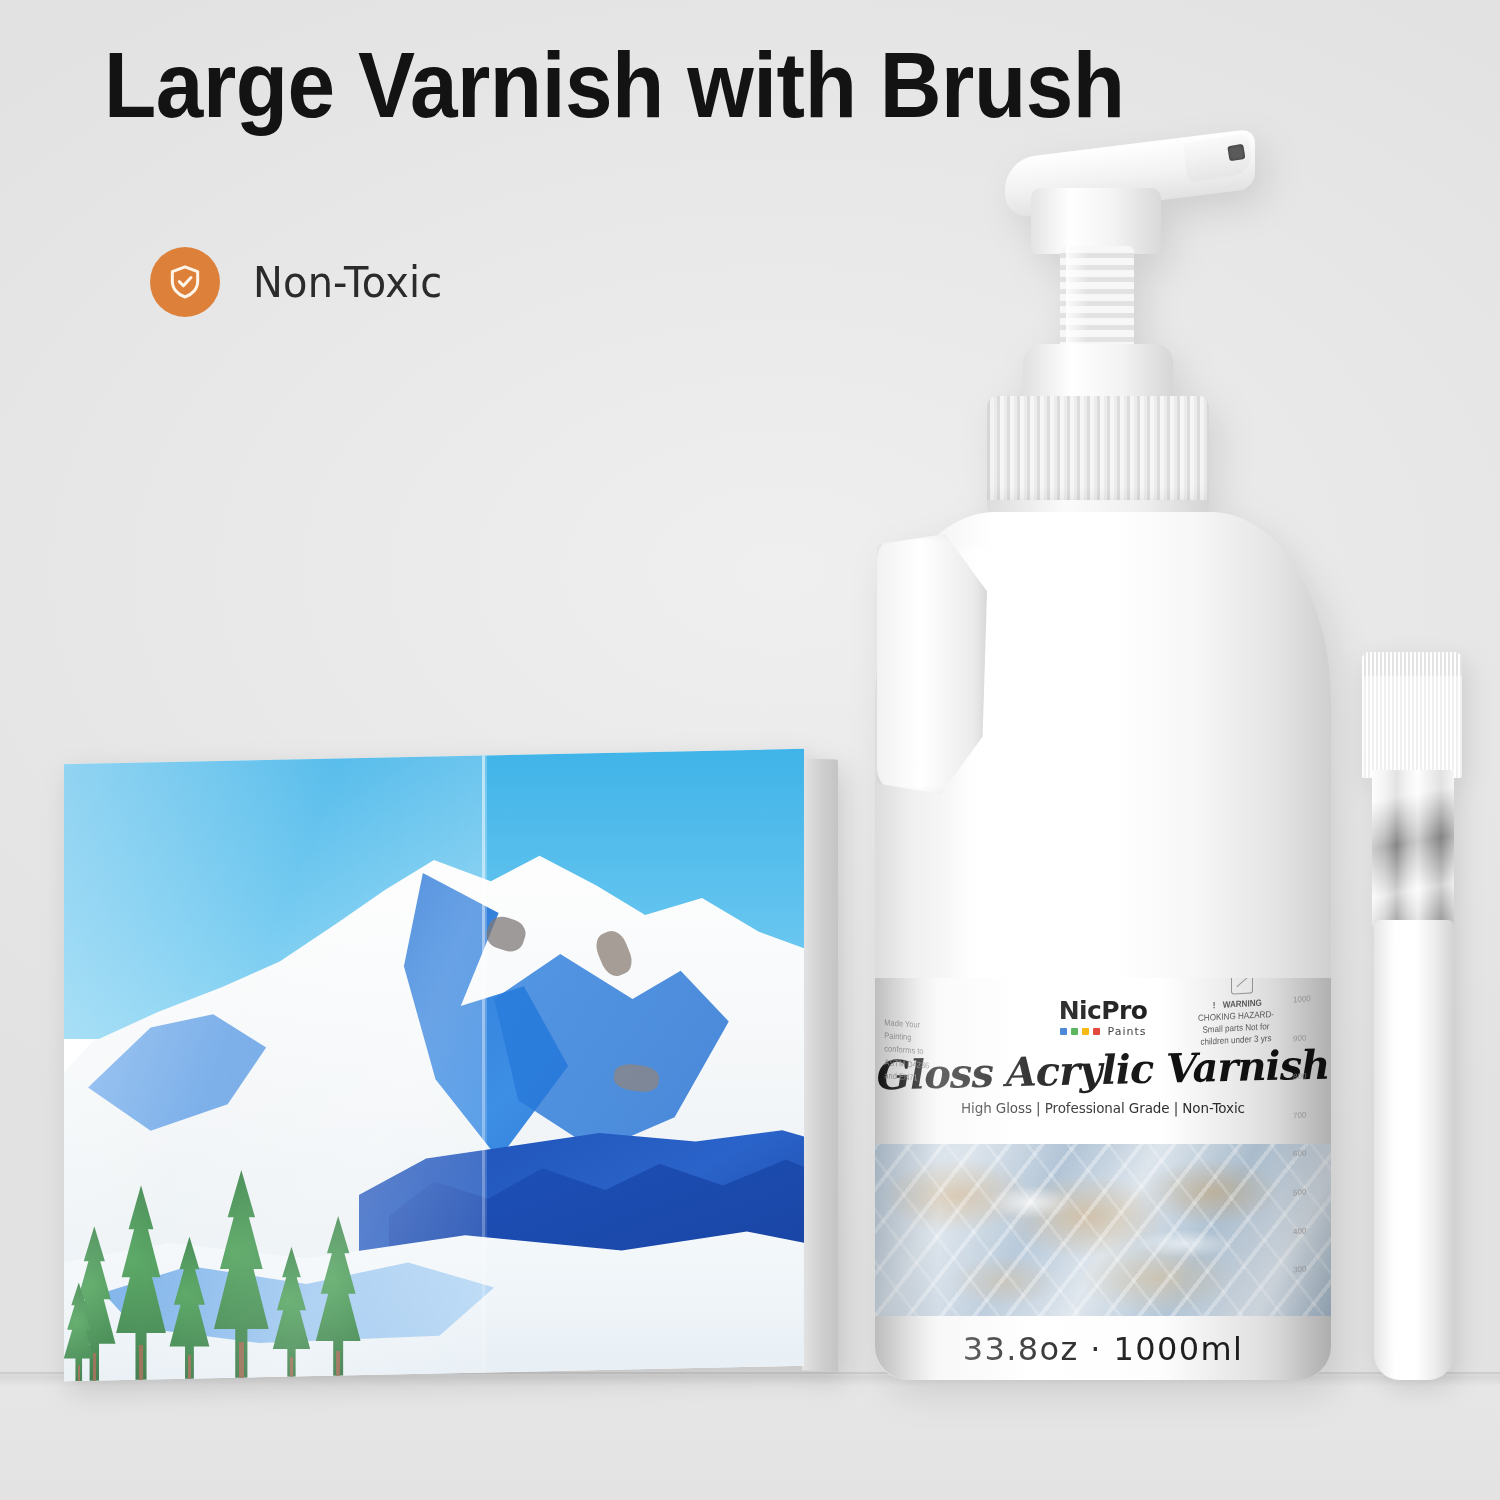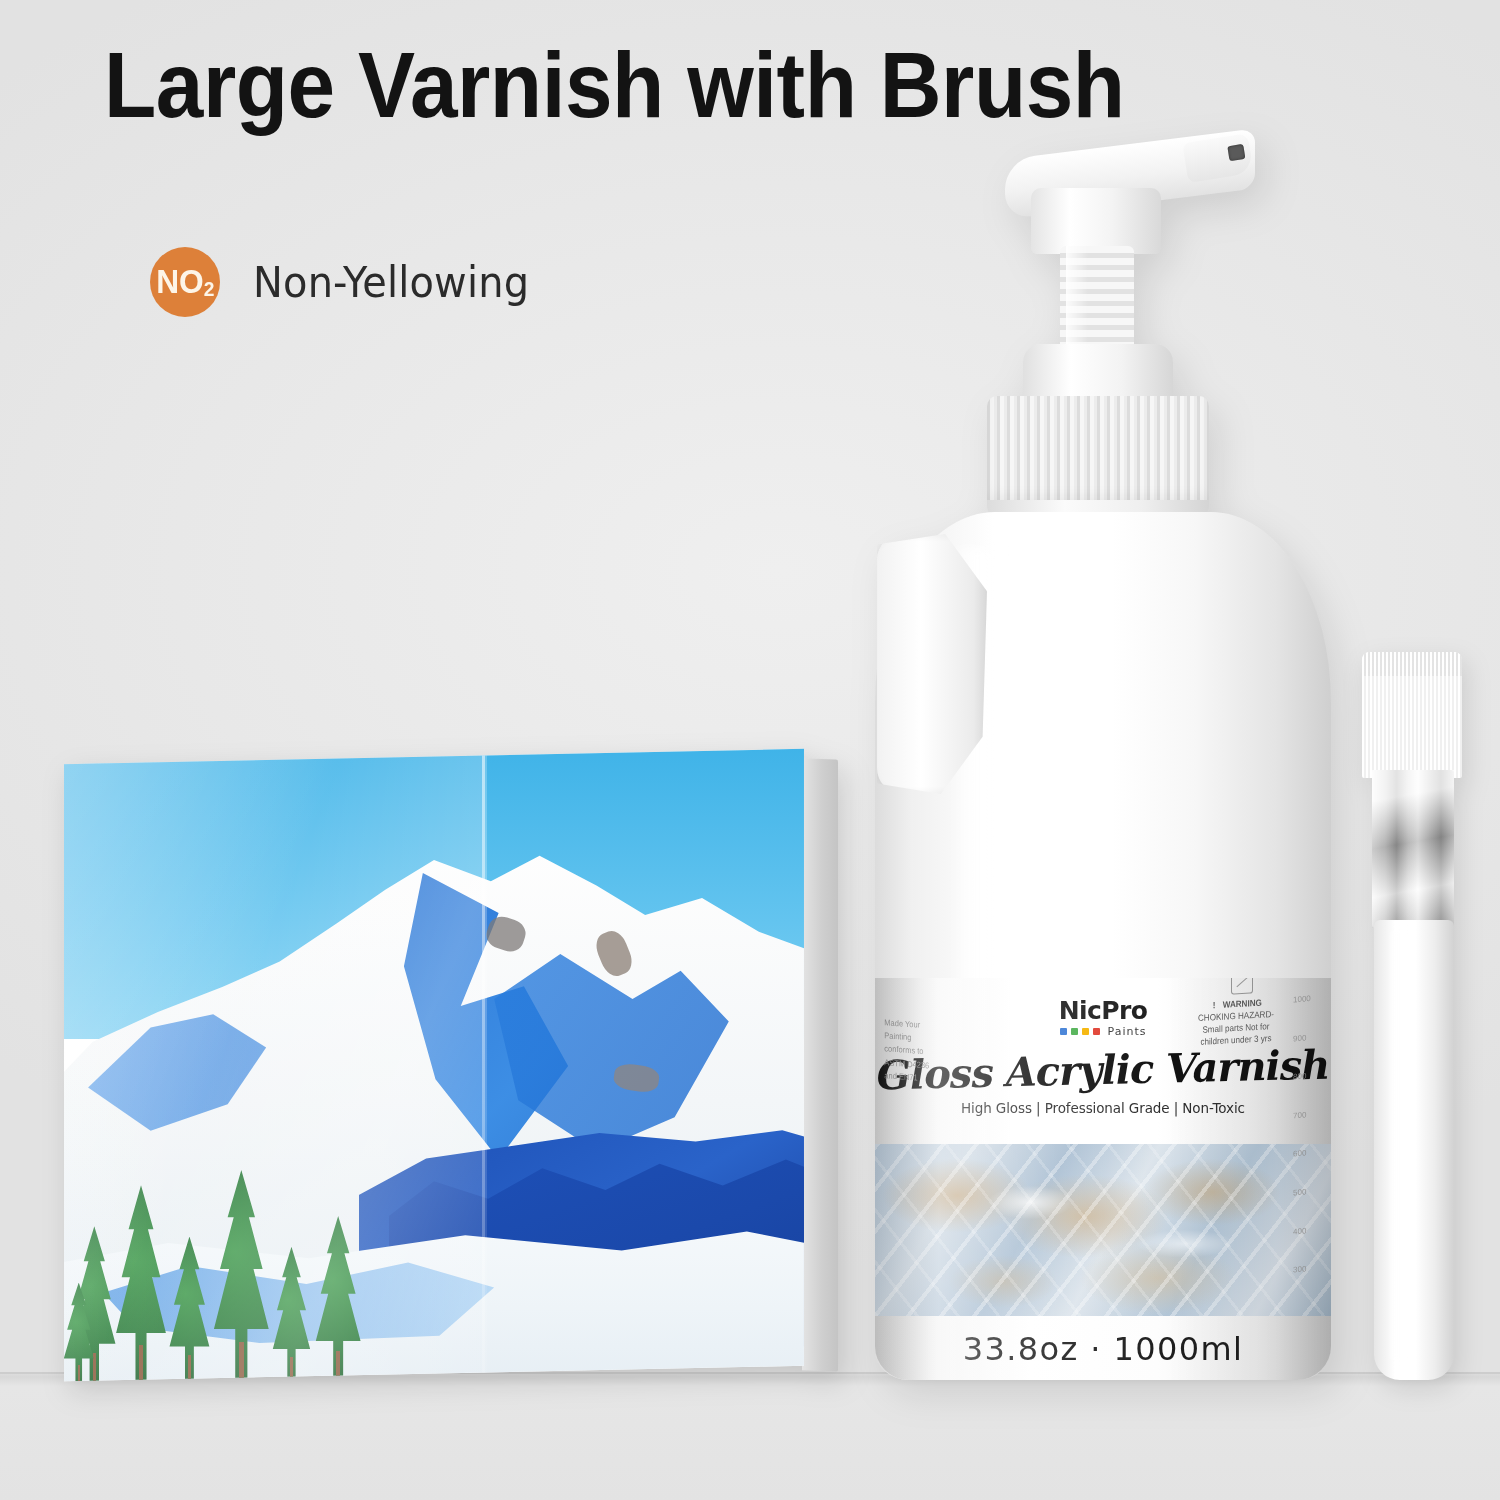--- a/index.html
+++ b/index.html
@@ -397,28 +397,31 @@
 
 <div id="stage">
 
   <div class="shelf-line"></div>
   <div class="shelf"></div>
 
   <div class="title">Large Varnish with Brush</div>
 
   <div class="features">
 
-
-
     <div class="feat">
       <div class="badge">
-        <span class="txt no2">NO<sub>2</sub></span>
+        <svg width="38" height="38" viewBox="0 0 24 24" fill="none" stroke="#fdf5e8" stroke-width="1.9" stroke-linecap="round" stroke-linejoin="round">
+          <path d="M12 2.5 L20 5.5 V11.5 C20 16.3 16.6 20 12 21.5 C7.4 20 4 16.3 4 11.5 V5.5 Z"></path>
+          <path d="M8.4 11.8 L11 14.4 L15.8 9.2"></path>
+        </svg>
       </div>
-      <div class="feat-label">Non-Yellowing</div>
+      <div class="feat-label">Non-Toxic</div>
     </div>
+
+
 
 
 
   </div>
 
   <div class="canvas-wrap">
     <div class="canvas-side"></div>
     <div class="canvas-face">
       <div class="art">
         <div class="sky"></div>

